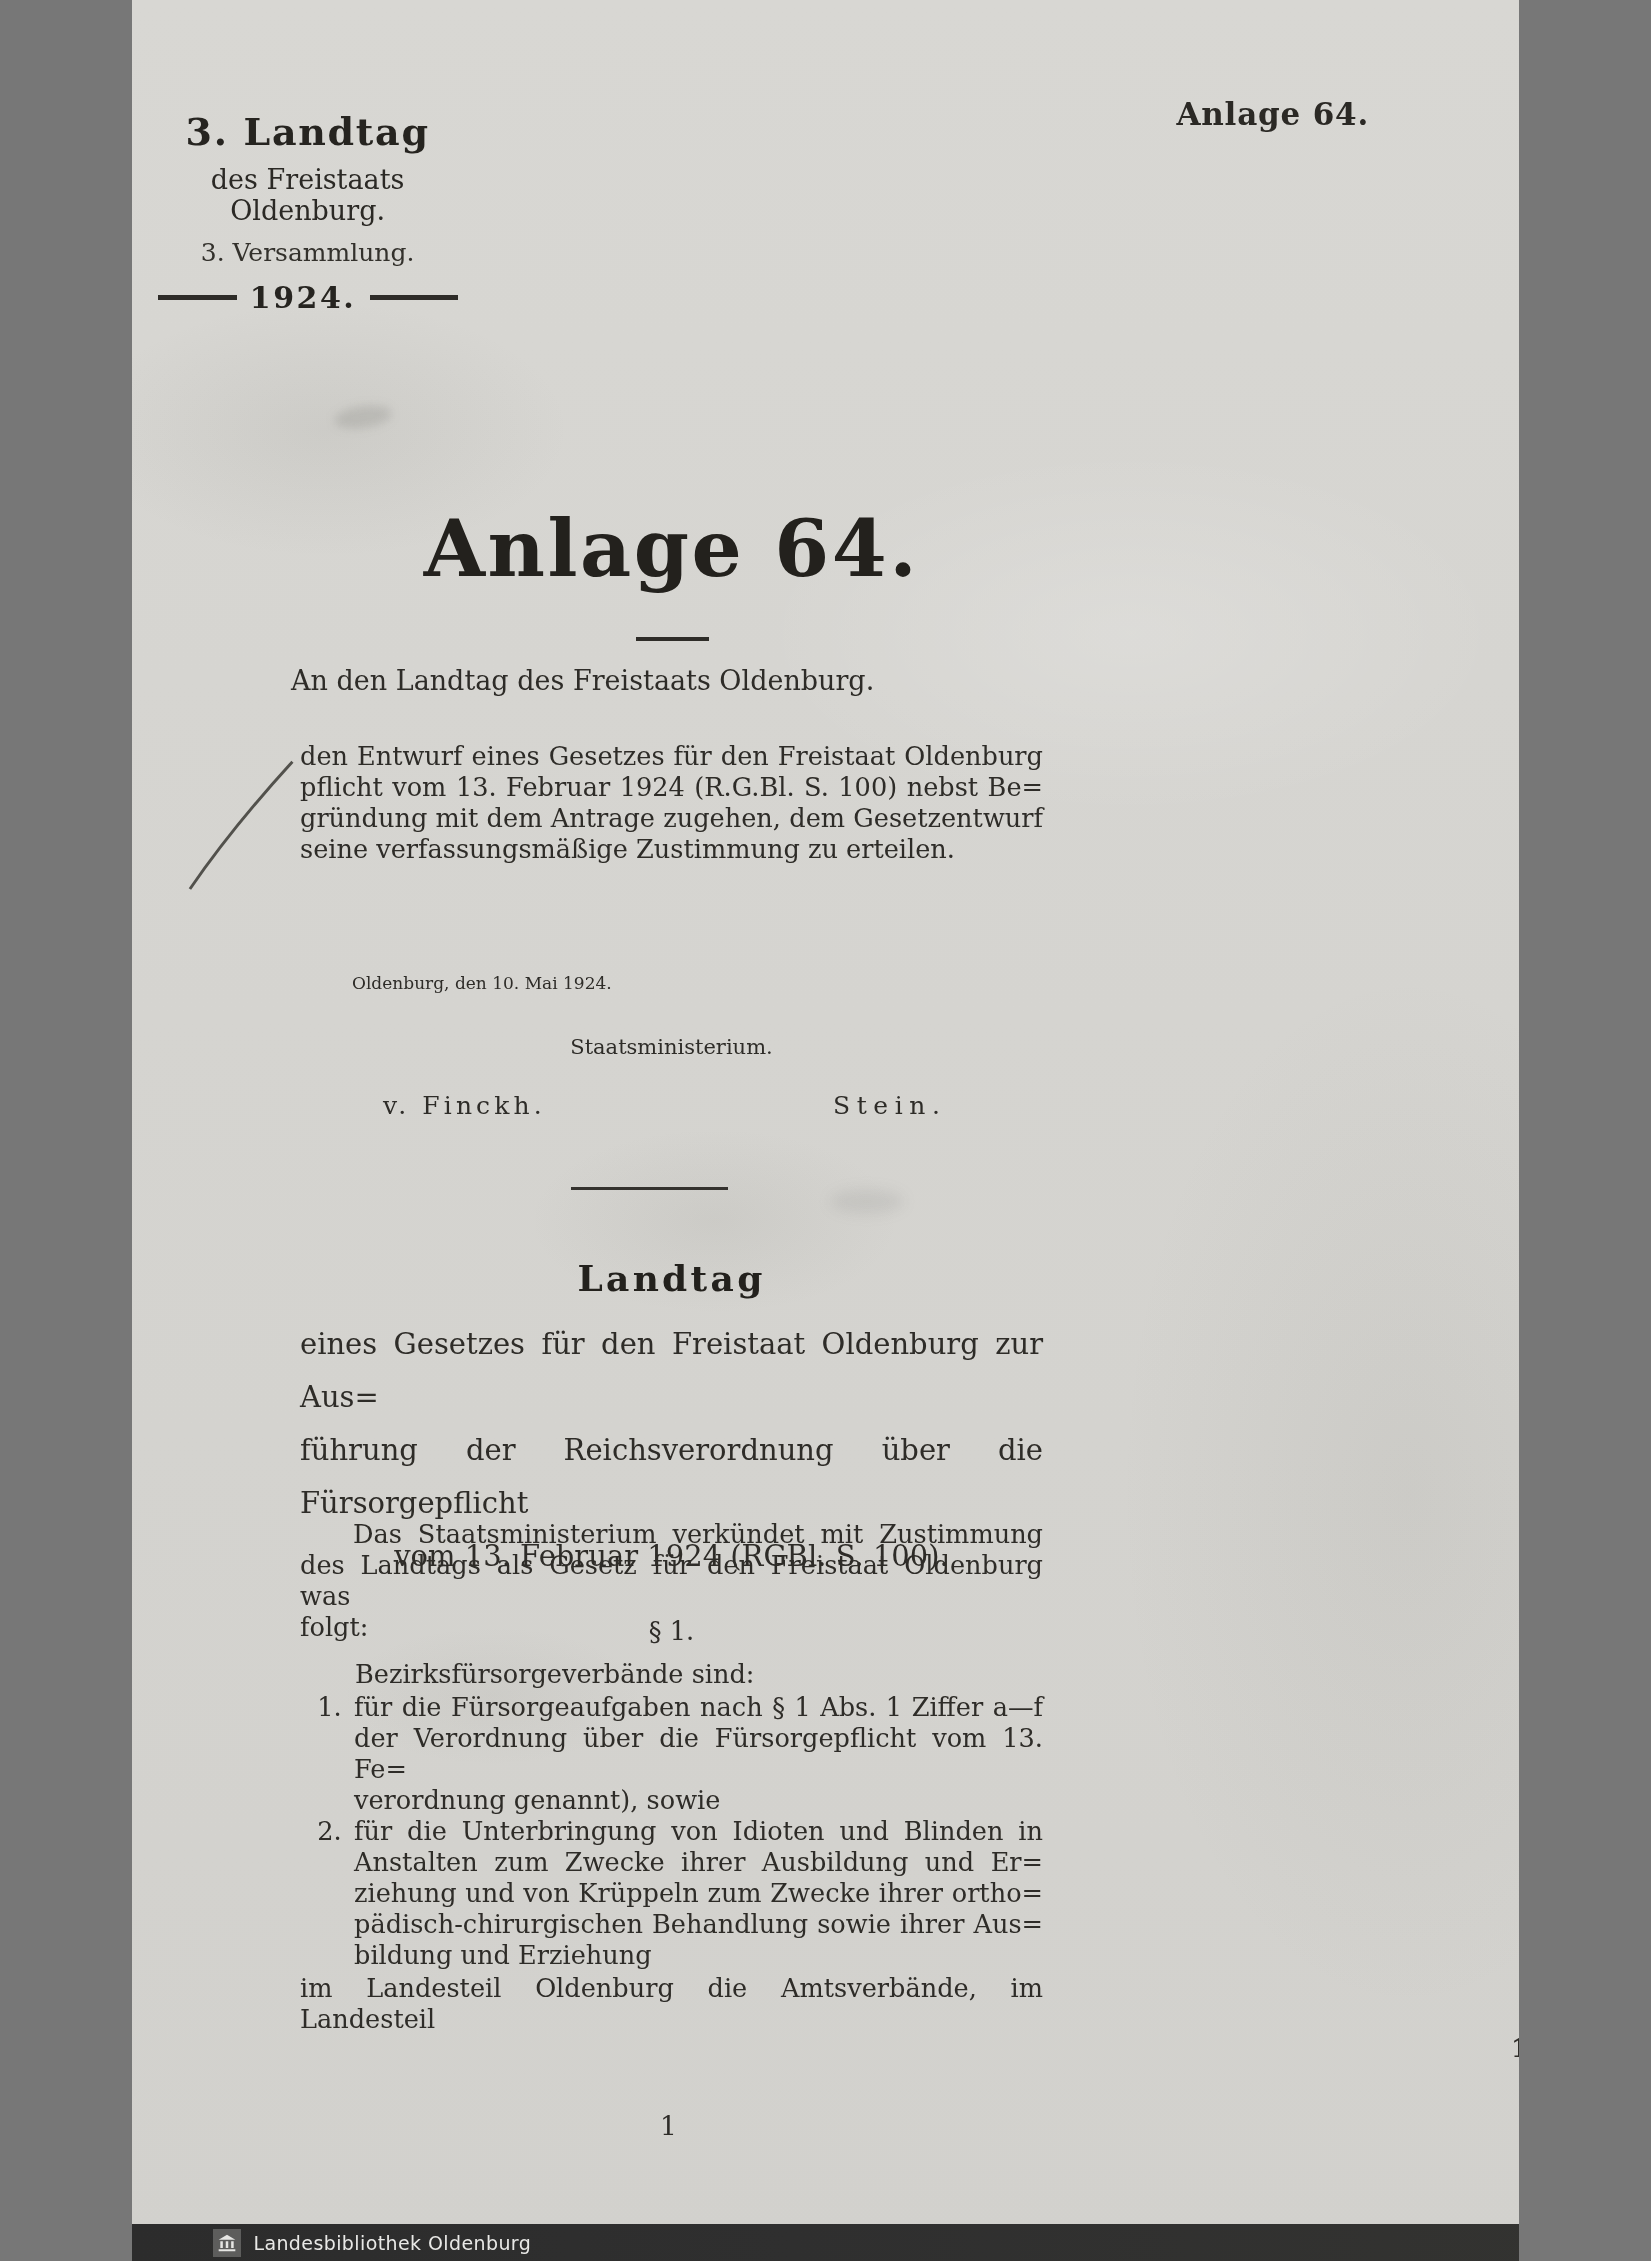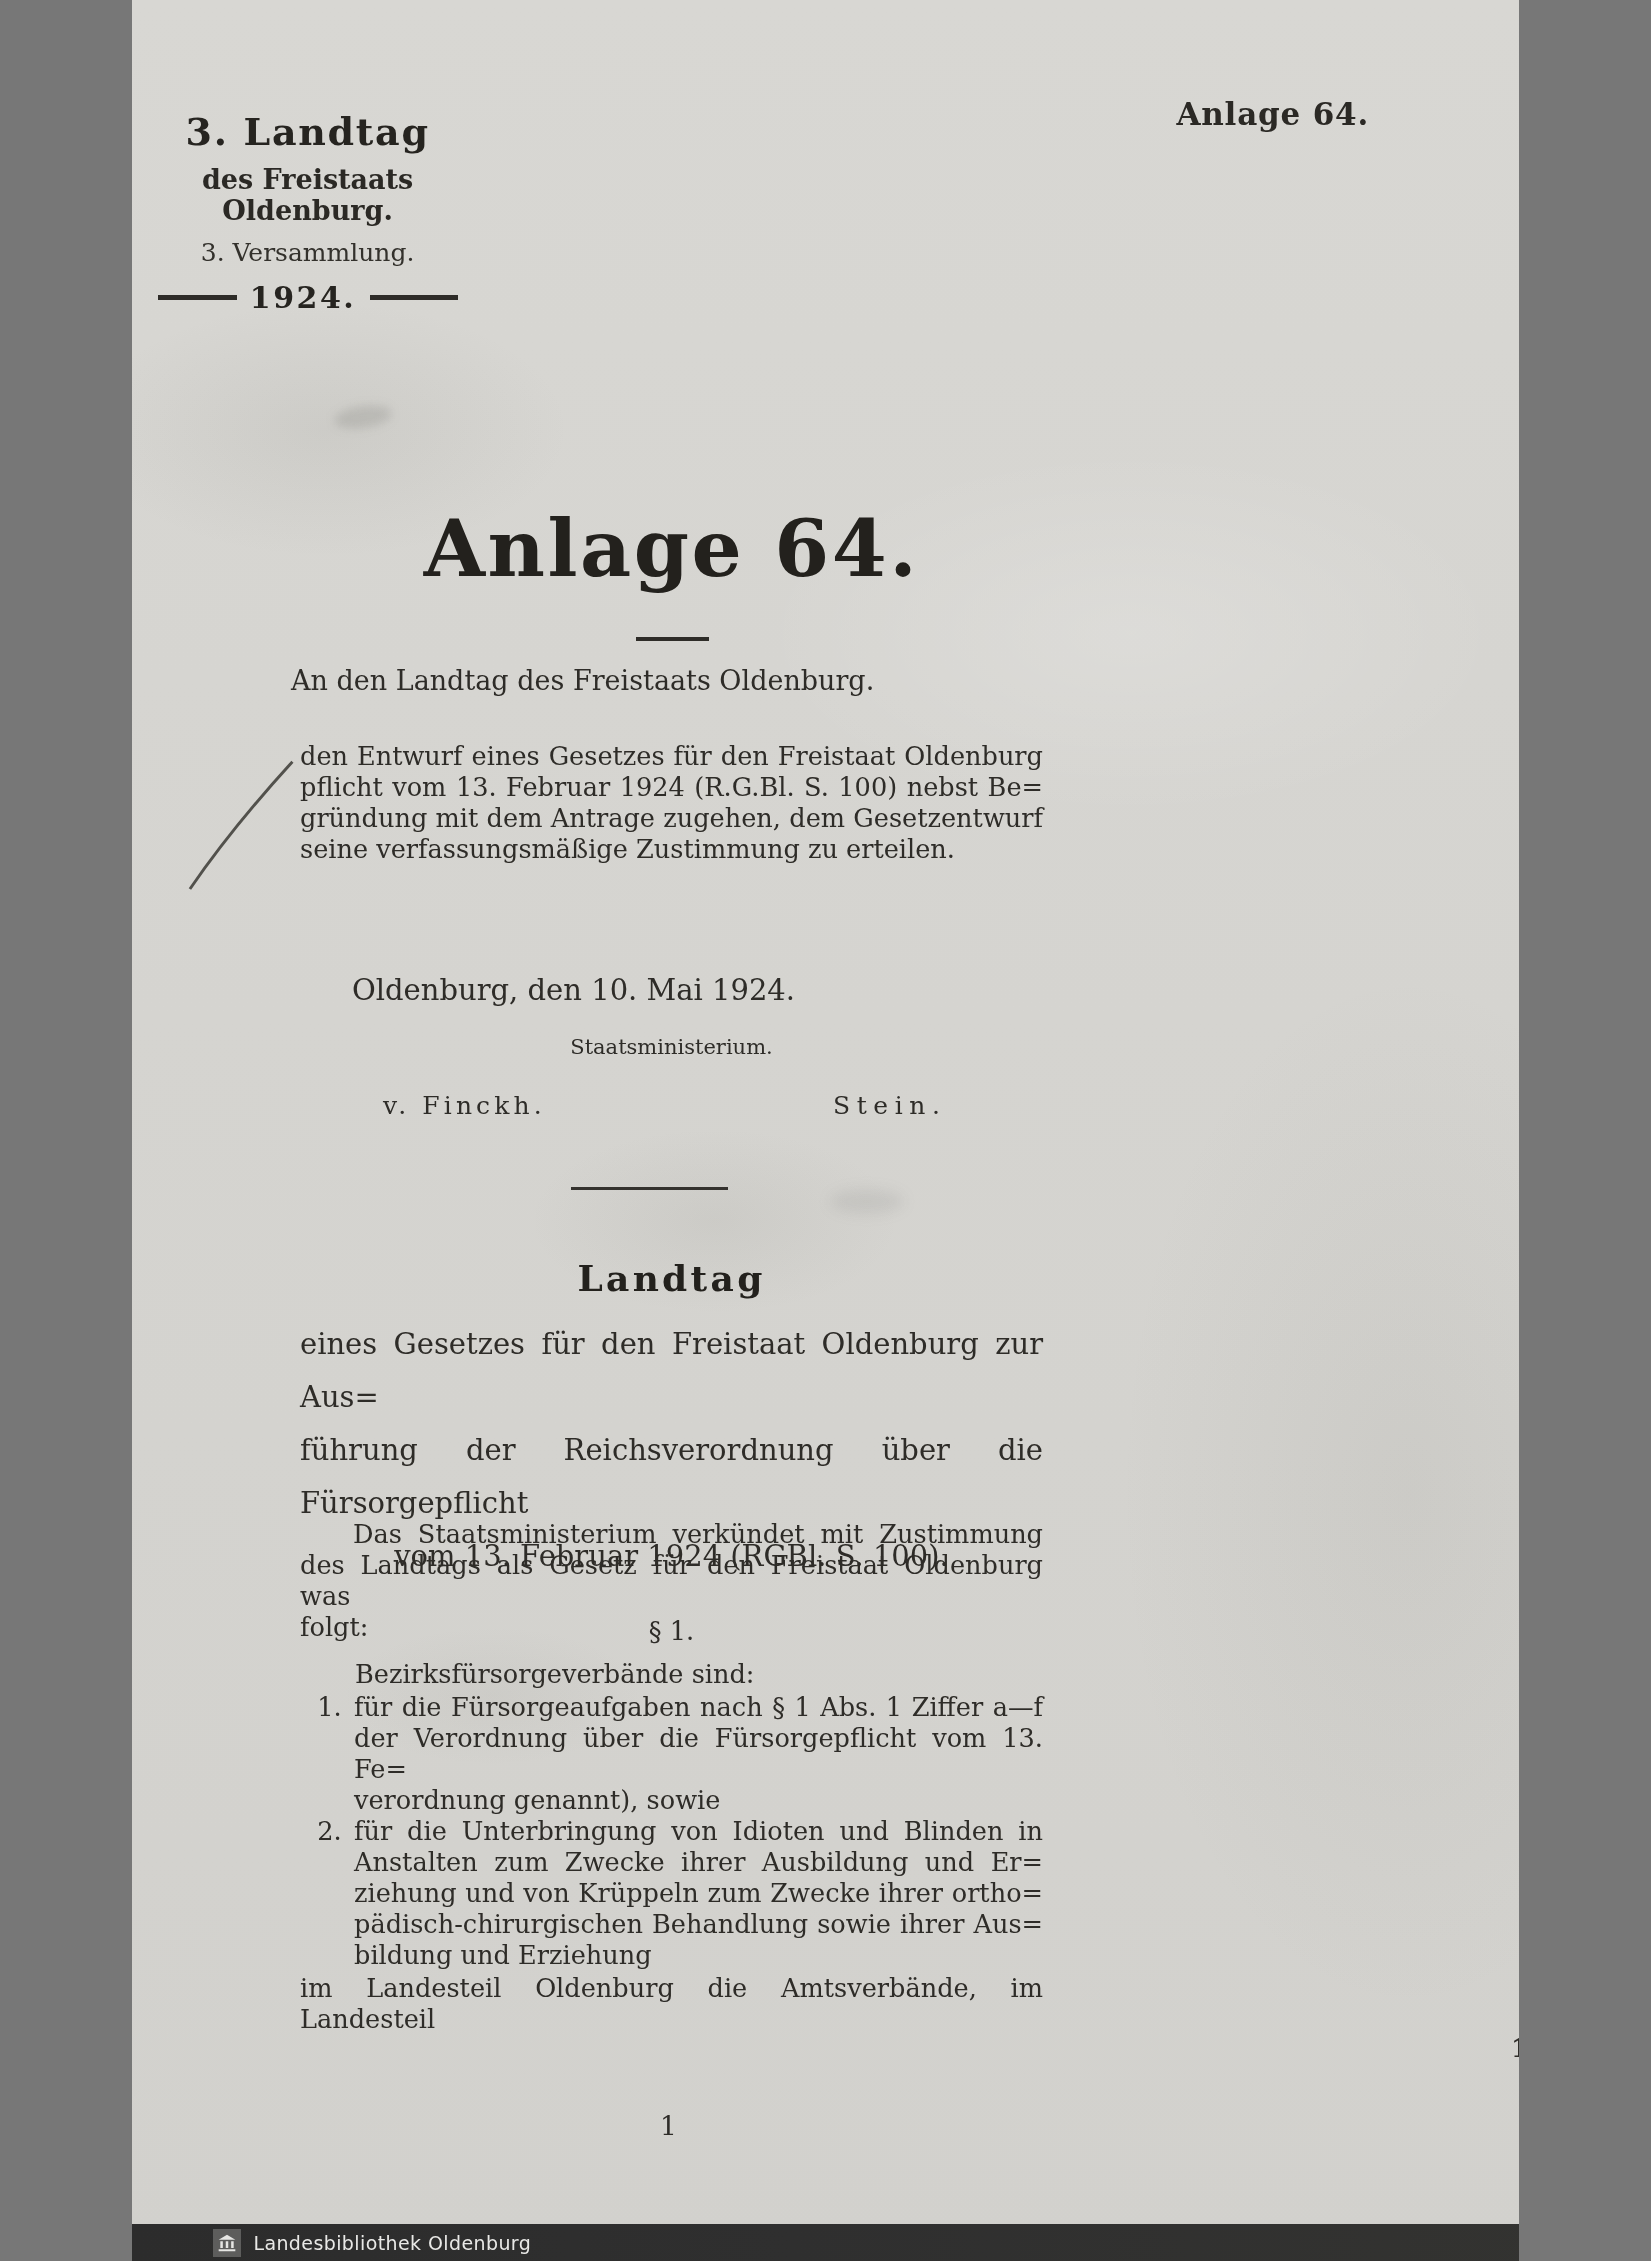--- a/index.html
+++ b/index.html
@@ -25,21 +25,21 @@
   }
 
   .abs { position: absolute; }
 
   
   .header-left {
     left: 6.6px; top: 109px; width: 338px;
     text-align: center;
   }
   .hl1 { font-size: 38px; font-weight: bold; letter-spacing: 1.7px; color: #262420; }
-  .hl2 { font-size: 27px; font-weight: bold; margin-top: 10px; color: #2b2925; }
+  .hl2 { font-size: 27px; font-weight: normal; margin-top: 10px; color: #2b2925; }
   .hl3 { font-size: 25px; margin-top: 11.6px; color: #33312c; }
   .year-row { display: flex; align-items: center; justify-content: center; gap: 13.2px; margin-top: 13.2px; }
   .year-rule { height: 5px; background: #2e2c28; }
   .year-rule.l { width: 79px; }
   .year-rule.r { width: 88px; }
   .year-text { font-size: 30px; font-weight: bold; letter-spacing: 2.5px; color: #262420; }
 
   .header-right {
     right: 150px; top: 96px;
     font-size: 31px; font-weight: bold; letter-spacing: 0.8px; color: #2b2925;
@@ -57,21 +57,21 @@
   
   .salutation { left: 159px; top: 665px; font-size: 27px; color: #2e2c28; }
 
   .col { left: 168px; width: 743px; }
   .body-lines { font-size: 25.6px; line-height: 31px; }
   .body-lines .line { white-space: nowrap; }
   .jl { text-align: justify; text-align-last: justify; white-space: normal !important; }
   .indent { padding-left: 53px; }
 
   .para1 { top: 741px; }
-  .dateline { left: 220px; top: 973px; font-size: 29px; }
+  .dateline { left: 220px; top: 973px; font-size: 17px; }
   .ministry { left: 168px; top: 1035px; width: 743px; text-align: center; font-size: 21px; }
 
   .signatures { left: 168px; top: 1091px; width: 743px; height: 33px; }
   .sig { position: absolute; font-size: 25px; }
   .sig-left { left: 83px; letter-spacing: 4.1px; }
   .sig-right { left: 533px; letter-spacing: 6.6px; }
 
   .mid-rule { left: 439px; top: 1187px; width: 157px; height: 2.5px; background: #34322e; }
 
   .entwurf-heading {

